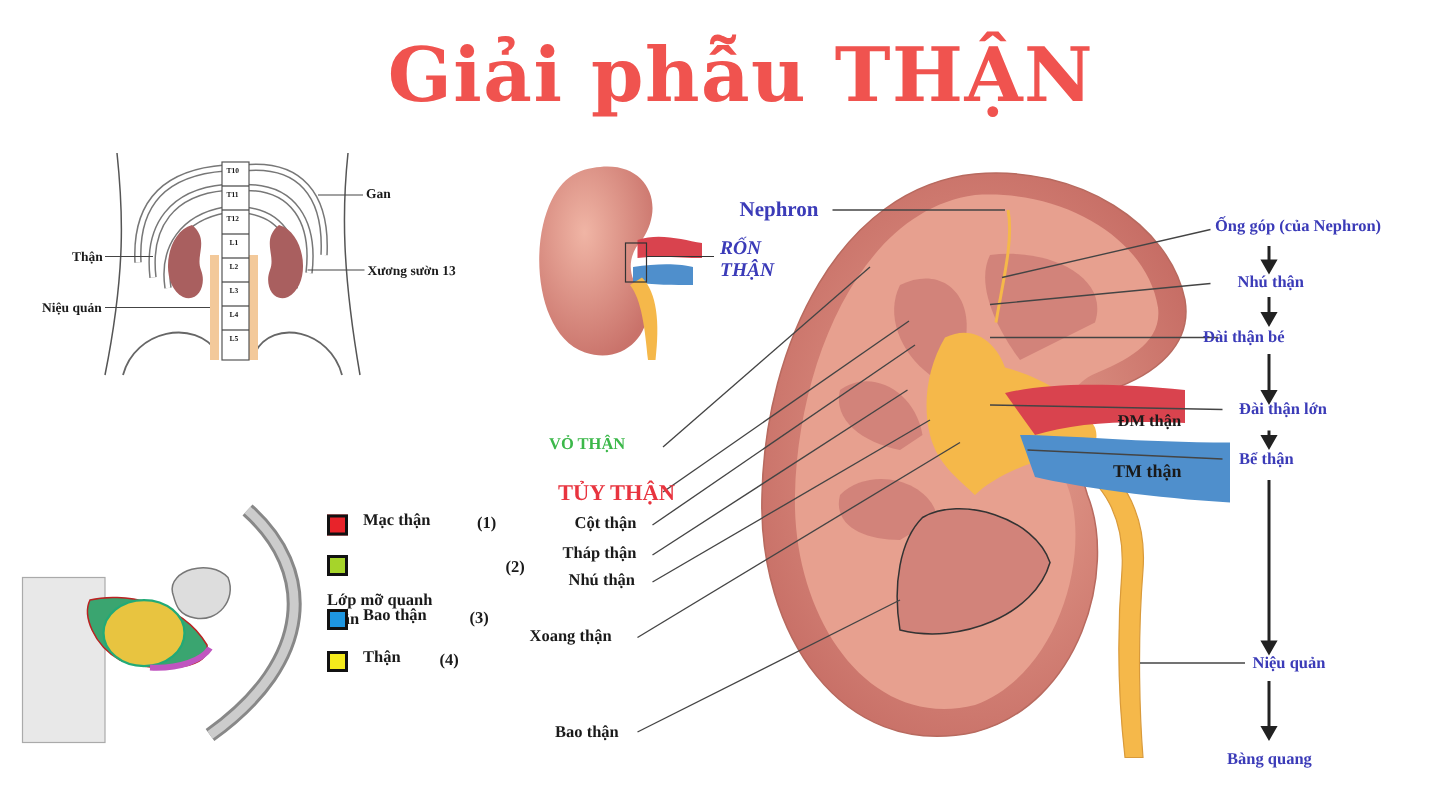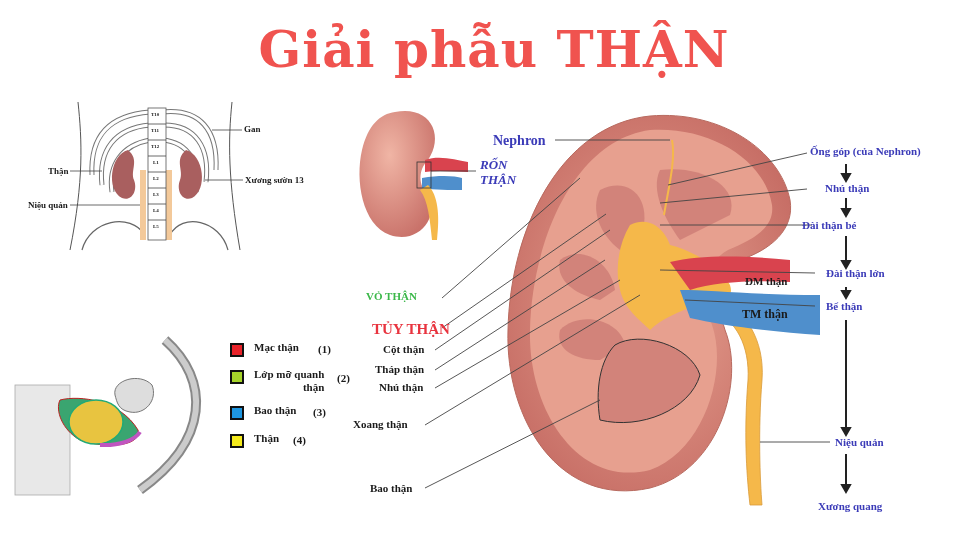--- a/index.html
+++ b/index.html
@@ -6,21 +6,21 @@
   body { width:960px; height:540px; background:#ffffff; position:relative; overflow:hidden;
          font-family:"DejaVu Serif", serif; }
   .title { position:absolute; left:0; right:0; top:20px; text-align:center;
            font-family:"DejaVu Serif", serif; font-weight:bold; font-size:50px; color:#f0534f; letter-spacing:1px;padding-left:28px; }
   .lbl { position:absolute; font-family:"Liberation Serif", serif; font-weight:bold; white-space:nowrap; }
   .blk { color:#1a1a1a; }
   .blue { color:#3b3bb8; }
   .green { color:#3cb84a; }
   .red { color:#e8343f; }
   svg { position:absolute; left:0; top:0; }
-  .legend-row { position:absolute; left:230px; display:flex; align-items:flex-start; gap:10px;text-align:right; }
+  .legend-row { position:absolute; left:218px; display:flex; align-items:flex-start; gap:10px; }
   .swatch { width:14px; height:14px; border:2px solid #111; box-sizing:border-box; margin-top:2px; }
   .legend-text { font-family:"Liberation Serif", serif; font-weight:bold; font-size:11px; color:#1a1a1a; line-height:13px; }
   .legend-num { font-family:"Liberation Serif", serif; font-weight:bold; font-size:11px; color:#1a1a1a; position:absolute; }
 </style>
 </head>
 <body>
 
 <div class="title">Giải phẫu THẬN</div>
 
 <svg width="960" height="540" viewBox="0 0 960 540">
@@ -95,21 +95,21 @@
   <ellipse cx="96" cy="422" rx="27" ry="22" fill="#e8c440" stroke="#2a7" stroke-width="1.5"></ellipse>
   <path d="M100 445 C120 446 135 440 140 432" stroke="#c055c0" stroke-width="4" fill="none"></path>
 </svg>
 
 <div class="legend-row" style="top:341px;">
   <div class="swatch" style="background:#e8232a;"></div>
   <div class="legend-text">Mạc thận</div>
 </div>
 <div class="legend-num" style="left:318px;top:343px;">(1)</div>
 
-<div class="legend-row" style="top:368px;">
+<div class="legend-row" style="top:368px;flex-direction:column;">
   <div class="swatch" style="background:#a6d42a;"></div>
   <div class="legend-text">
     <div>Lớp mỡ quanh</div>
     <div>thận</div>
   </div>
 </div>
 <div class="legend-num" style="left:337px;top:372px;">(2)</div>
 
 <div class="legend-row" style="top:404px;">
   <div class="swatch" style="background:#1e96e0;"></div>
@@ -217,13 +217,13 @@
 
 <div class="lbl blk" style="left:745px;top:275px;font-size:11px;">ĐM thận</div>
 <div class="lbl blk" style="left:742px;top:307px;font-size:12px;">TM thận</div>
 
 <div class="lbl blue" style="left:810px;top:145px;font-size:11px;">Ống góp (của Nephron)</div>
 <div class="lbl blue" style="left:825px;top:182px;font-size:11px;">Nhú thận</div>
 <div class="lbl blue" style="left:802px;top:219px;font-size:11px;">Đài thận bé</div>
 <div class="lbl blue" style="left:826px;top:267px;font-size:11px;">Đài thận lớn</div>
 <div class="lbl blue" style="left:826px;top:300px;font-size:11px;">Bể thận</div>
 <div class="lbl blue" style="left:835px;top:436px;font-size:11px;">Niệu quản</div>
-<div class="lbl blue" style="left:818px;top:500px;font-size:11px;">Xương quang</div>
+<div class="lbl blue" style="left:818px;top:500px;font-size:11px;">Bàng quang</div>
 
 </body></html>

